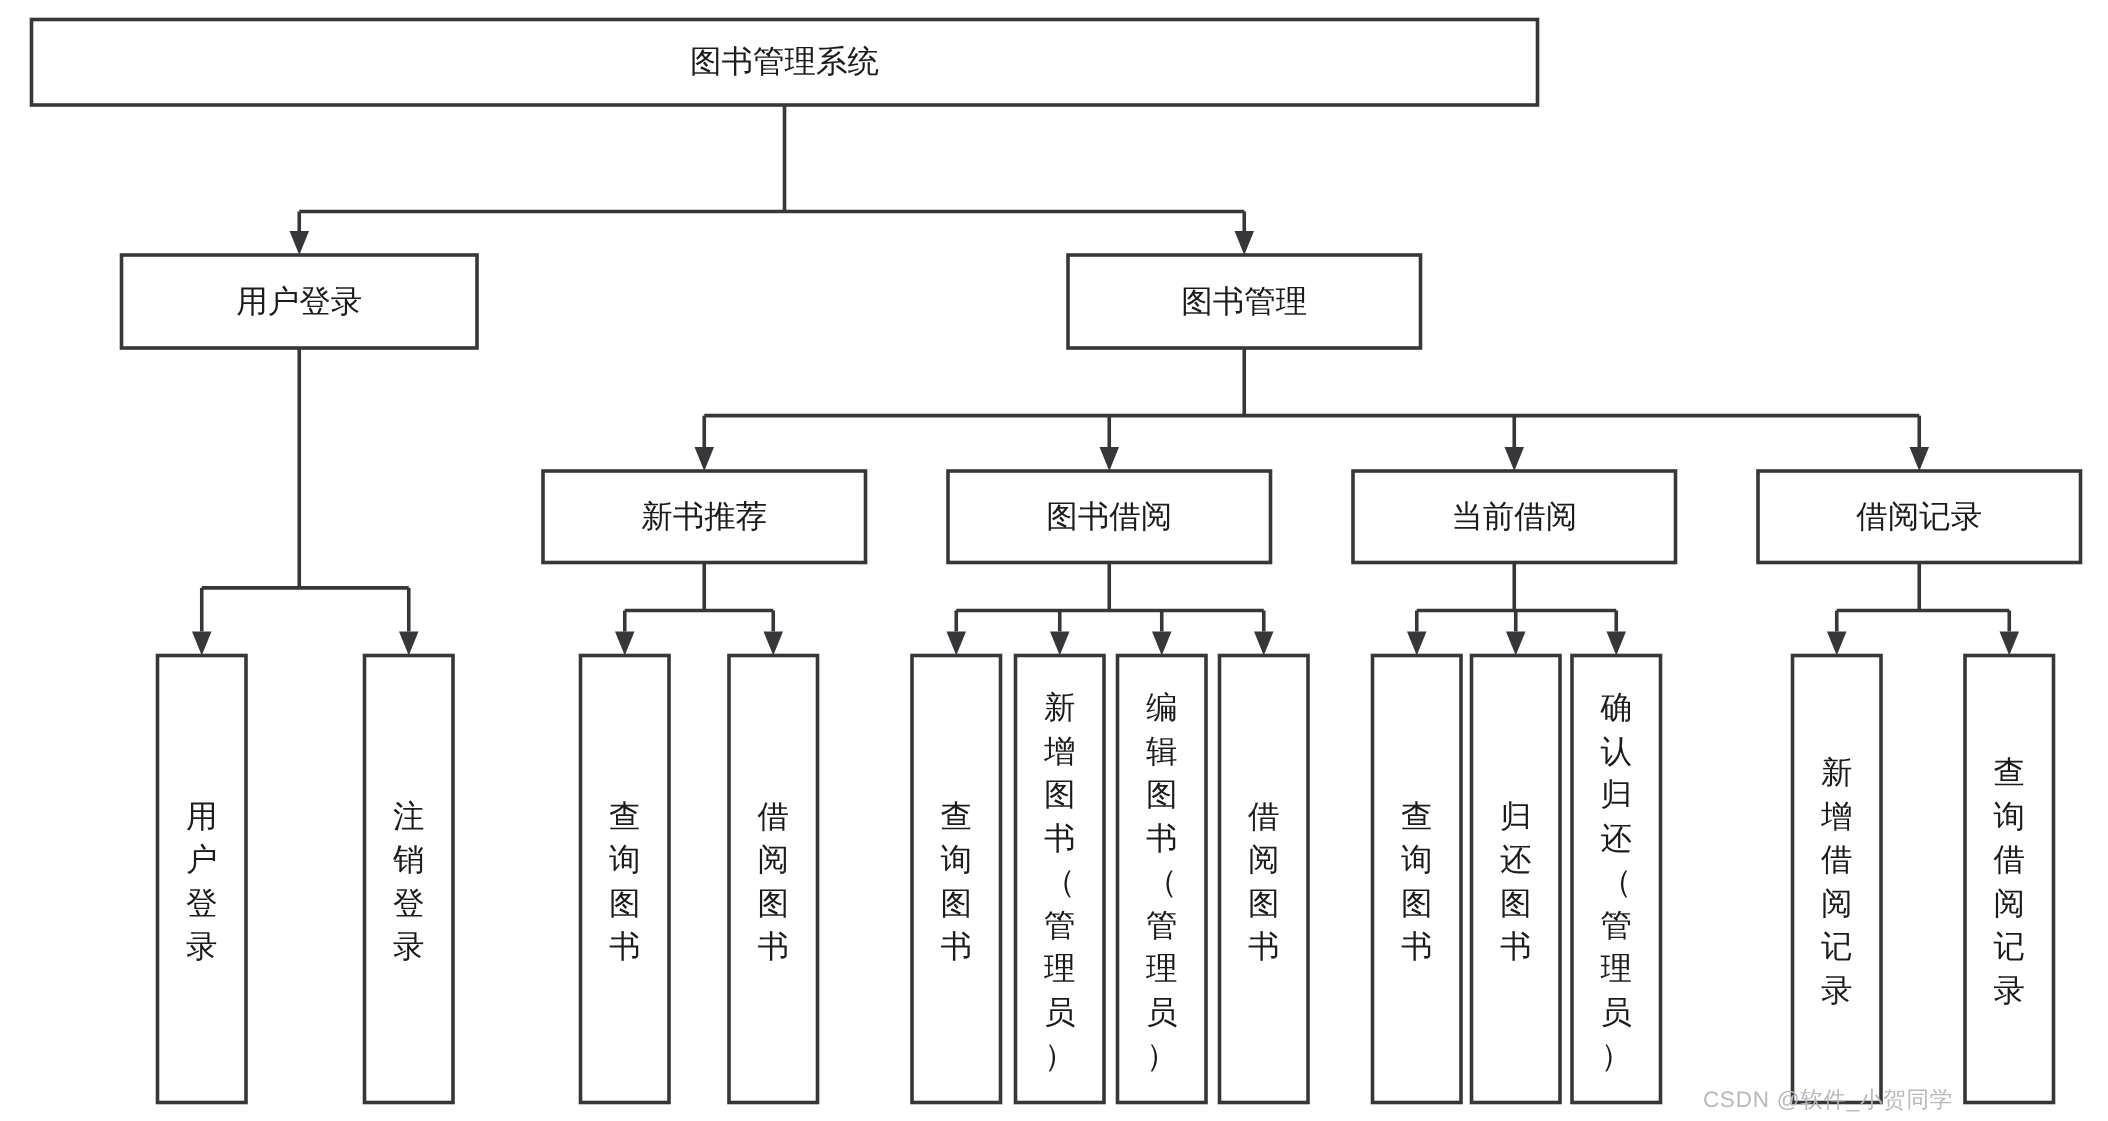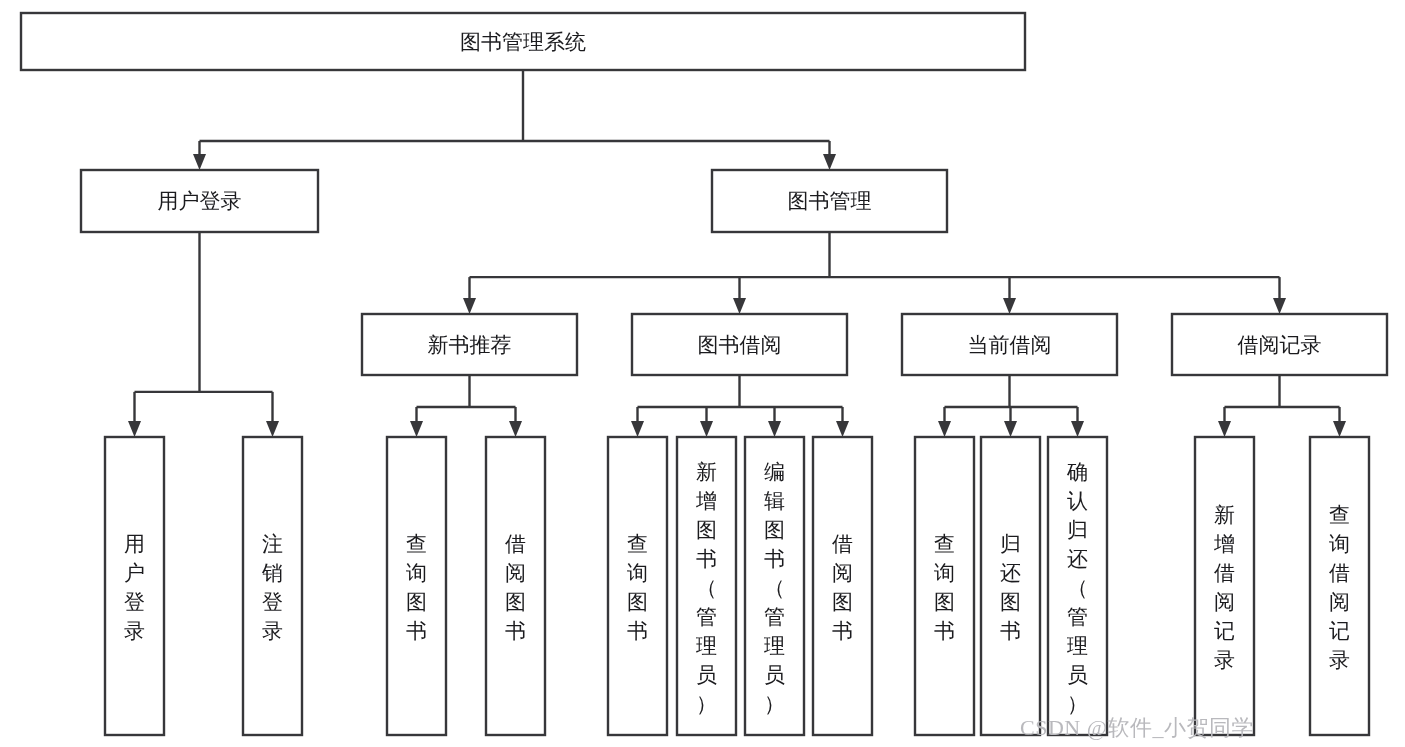--- a/index.html
+++ b/index.html
@@ -11,20 +11,21 @@
     width: 1405px;
     height: 747px;
     font-family: "DejaVu Sans", "Liberation Sans", sans-serif;
     overflow: hidden;
   }
   #diagram-root {
     position: relative;
     width: 1262px;
     height: 747px;
     background: #ffffff;
+    padding-left: 48px;
   }
   svg#tree-svg {
     position: absolute;
     left: 0;
     top: 0;
     width: 1405px;
     height: 747px;
     display: block;
   }
   .node-box {
@@ -52,22 +53,22 @@
   .node-label-vert {
     fill: #1b1b1e;
     font-family: "DejaVu Sans", "Liberation Sans", sans-serif;
     font-size: 21px;
     text-anchor: middle;
   }
   .watermark {
     position: absolute;
     right: 8px;
     bottom: 4px;
-    font-family: Liberation Serif, serif;
-    font-size: 22px;
+    font-family: Liberation Sans, sans-serif;
+    font-size: 15px;
     color: #b9b9bd;
     letter-spacing: 0.5px;
     white-space: nowrap;
     user-select: none;
   }
 </style>
 </head>
 <body>
 
 <div id="diagram-root">

